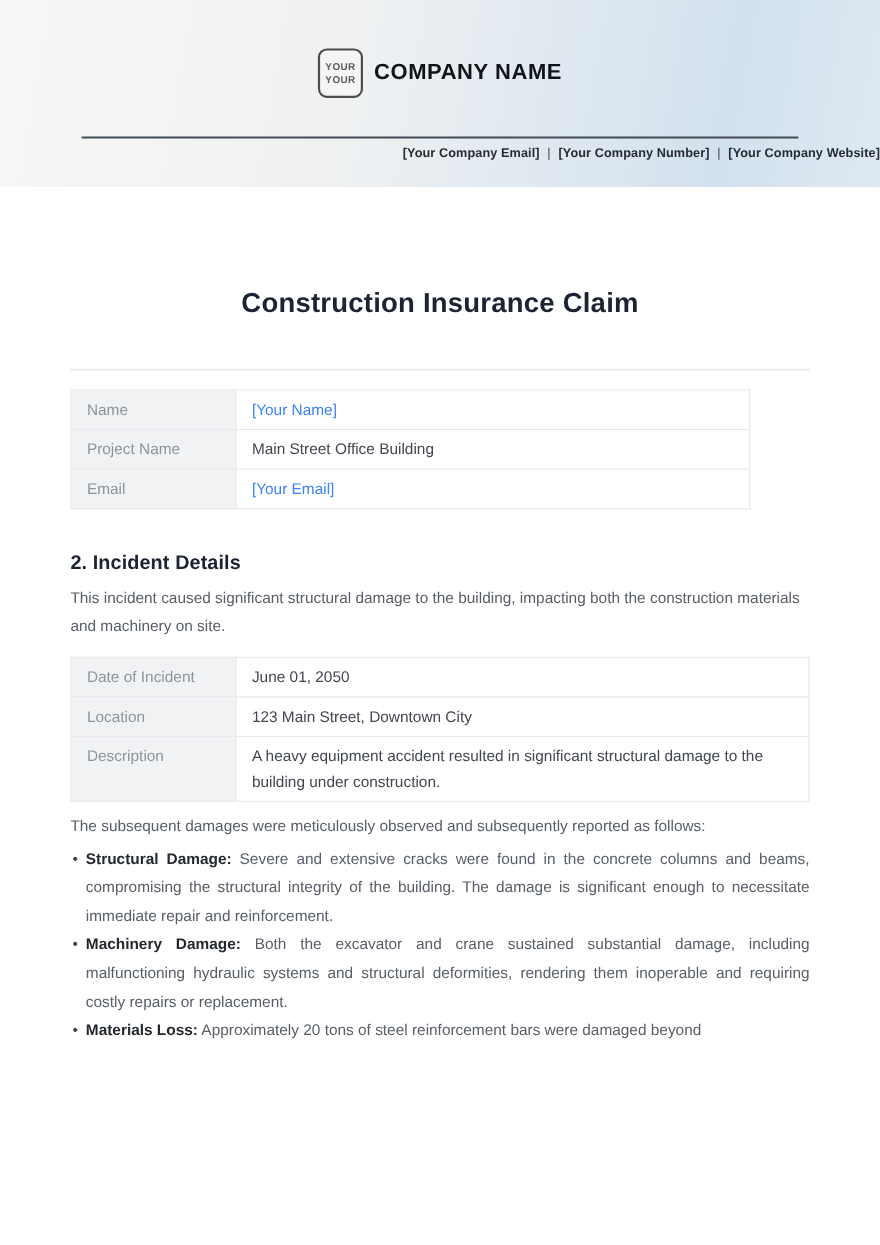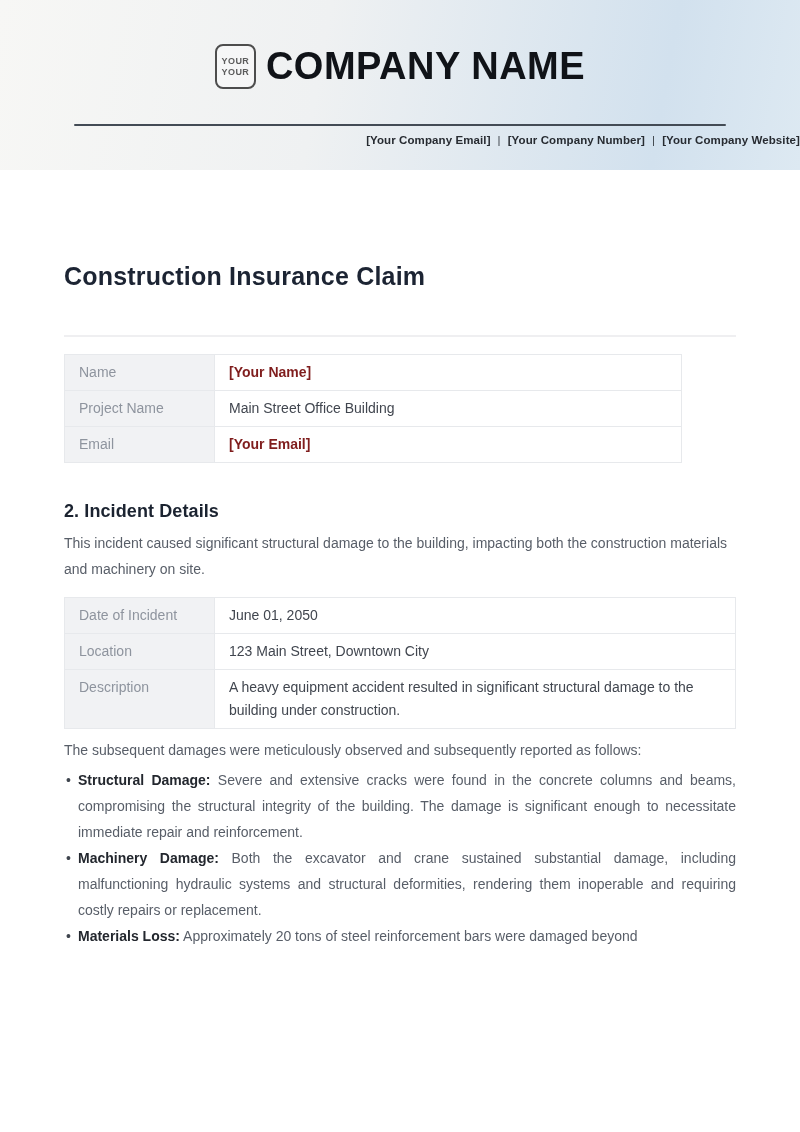--- a/index.html
+++ b/index.html
@@ -32,21 +32,21 @@
     align-items: center;
     justify-content: center;
     color: #5c5c5c;
     font-size: 9px;
     font-weight: bold;
     letter-spacing: 0.4px;
     line-height: 1.15;
     background: rgba(255,255,255,0.35);
   }
   .company-name {
-    font-size: 38px;
+    font-size: 20px;
     font-weight: bold;
     letter-spacing: 0.5px;
     color: #101318;
   }
   .header-rule {
     width: 652px;
     height: 2px;
     background: #434b55;
     margin: 35px auto 0 auto;
     border-radius: 1px;
@@ -59,20 +59,21 @@
     color: #272b31;
     letter-spacing: 0.1px;
   }
   .contact-line .sep { margin: 0 7px; font-weight: 400; color: #3a3f46; }
 
   
   main { padding: 0 64px; }
 
   .doc-title {
     margin-top: 92px;
+    text-align: center;
     font-size: 25px;
     font-weight: bold;
     color: #1c2433;
     letter-spacing: 0.2px;
   }
   .light-rule {
     border: none;
     border-top: 2px solid #efeff1;
     margin-top: 44px;
   }
@@ -108,21 +109,21 @@
     line-height: 1.65;
   }
   table.info-table td.lbl {
     width: 150px;
     background: #f1f2f4;
     color: #8e949e;
     text-align: left;
     border-color: #e7e9ec;
   }
   table.info-table td.val { color: #41464f; }
-  table.info-table td.val.strong { color: #7f1d1d; font-weight: bold; }
+  table.info-table td.val.strong { color: #3b82f6; font-weight: normal; }
 
   
   ul.damage-list {
     margin-top: 4px;
     list-style: none;
   }
   ul.damage-list li {
     position: relative;
     padding-left: 14px;
     font-size: 14px;

